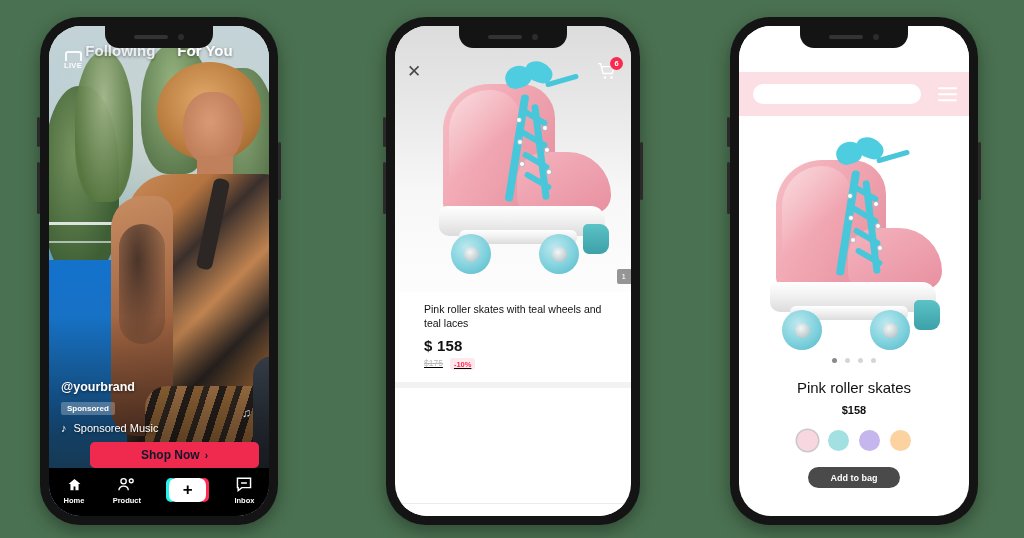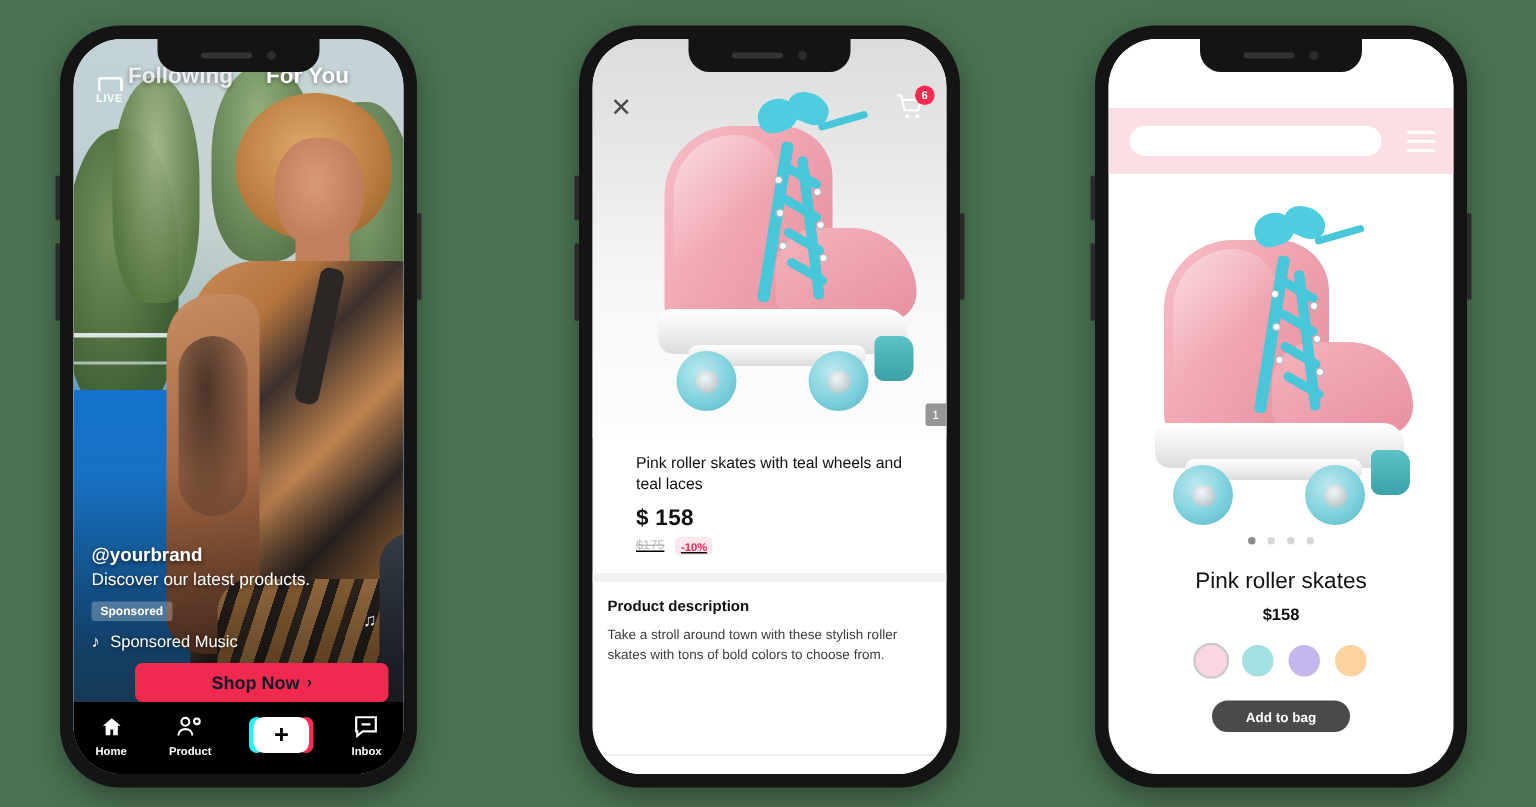--- a/index.html
+++ b/index.html
@@ -317,21 +317,20 @@
             <div class="feed-tab">
               <span>Following</span>
               <span class="tab-dot"></span>
             </div>
             <div class="feed-tab active">For You</div>
           </div>
         </div>
 
         <div class="feed-info">
           <div class="handle">@yourbrand</div>
-          <div class="caption">Discover our latest products.</div>
           <div class="sponsored-tag">Sponsored</div>
           <div class="music-row">
             <span class="music-note">♪</span>
             <span>Sponsored Music</span>
           </div>
         </div>
         <div class="music-float">♫</div>
 
         <div class="shop-now">
           <span>Shop Now</span>
@@ -428,24 +427,20 @@
         <div class="p2-title">Pink roller skates with teal wheels and teal laces</div>
         <div class="p2-price">$ 158</div>
         <div class="p2-oldrow">
           <span class="p2-old">$175</span>
           <span class="p2-disc">-10%</span>
         </div>
       </div>
 
       <div class="p2-sep"></div>
 
-      <div class="p2-sec">
-        <div class="p2-sec-title">Product description</div>
-        <div class="p2-sec-text">Take a stroll around town with these stylish roller skates with tons of bold colors to choose from.</div>
-      </div>
 
       <div class="p2-spacer"></div>
       <div class="p2-hairline"></div>
       <div class="p2-footer-gap"></div>
     </div>
   </div>
 
   <div class="phone" id="phone3">
     <div class="btn-right"></div>
     <div class="screen p3-screen">

